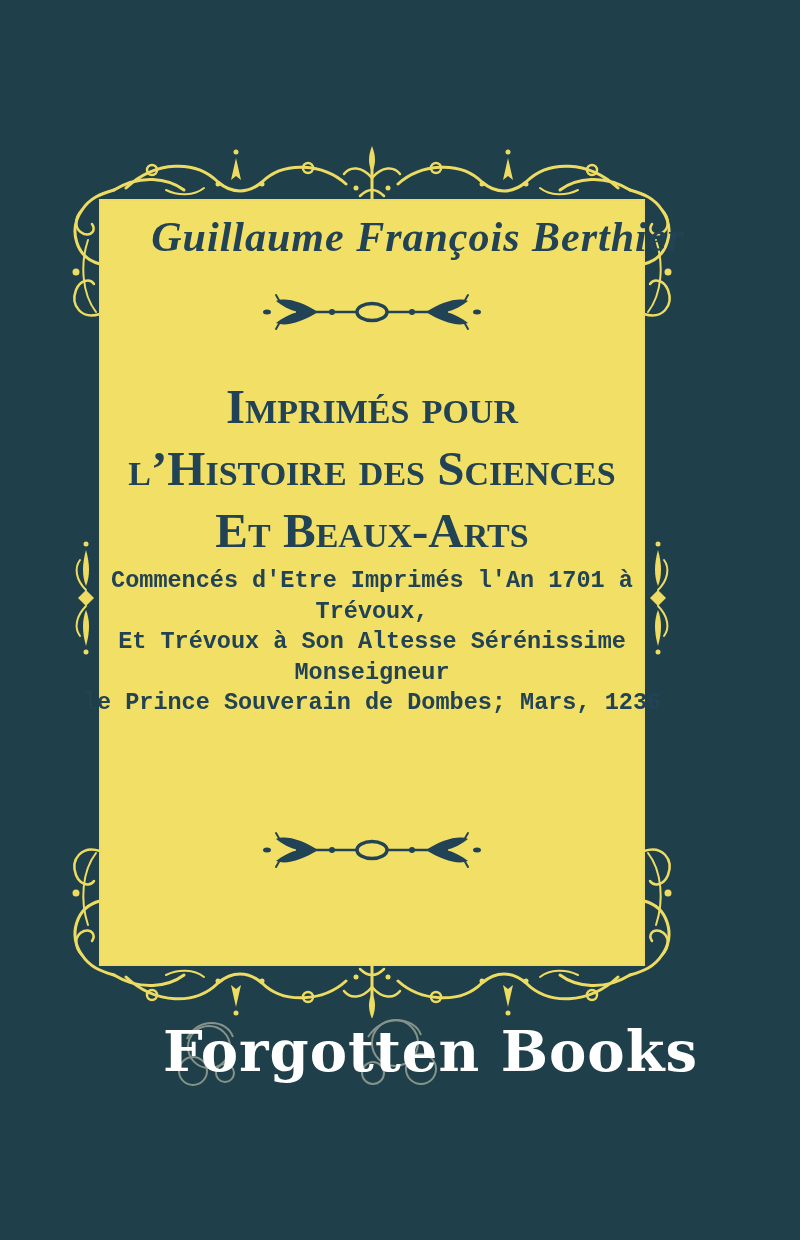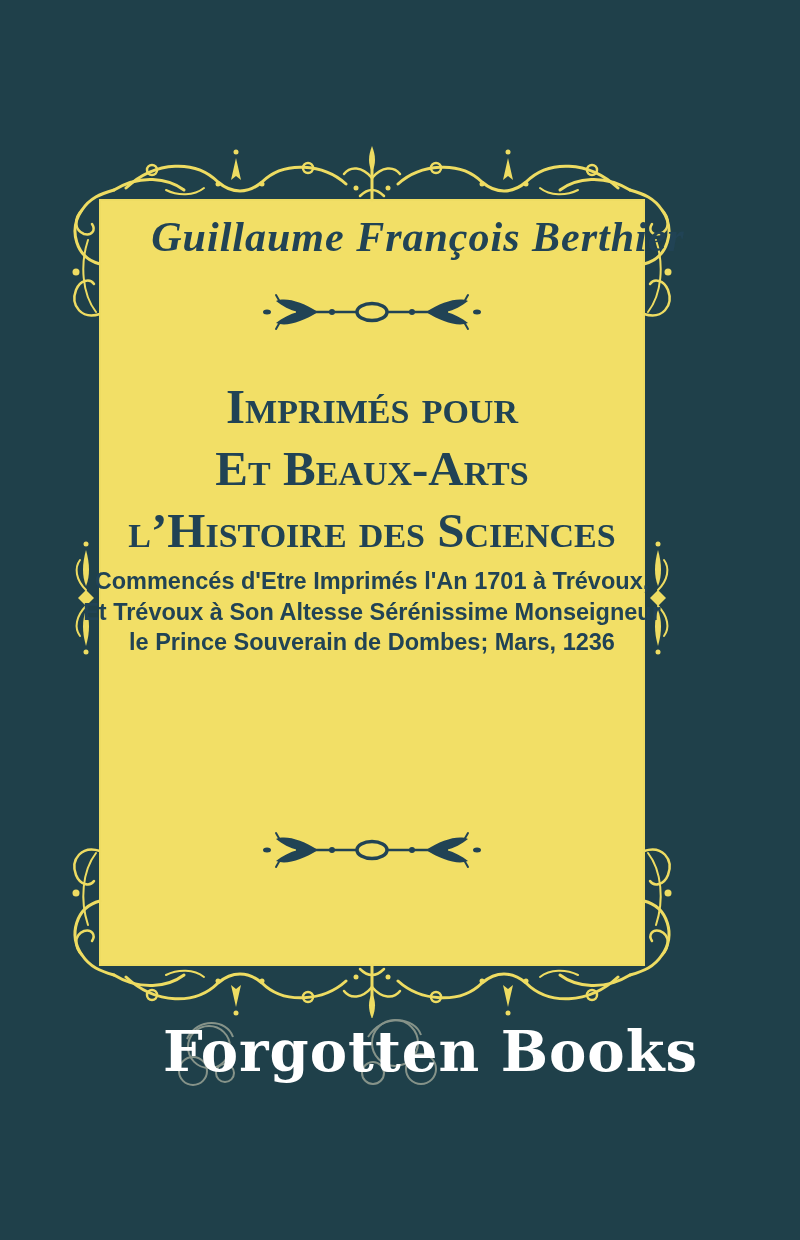--- a/index.html
+++ b/index.html
@@ -35,21 +35,21 @@
     text-align:center;
     font-family:"Liberation Serif", serif;
     font-variant:small-caps;
     font-weight:700;
     font-size:49px;line-height:62px;
     color:#214355;
   }
   .subtitle{
     position:absolute;left:82px;top:566px;width:580px;
     text-align:center;
-    font-family:Liberation Sans, sans-serif;
+    font-family:Liberation Mono, monospace;
     font-weight:700;
     font-size:23.5px;line-height:30.5px;
     color:#214355;
   }
   .logo{
     position:absolute;left:163px;top:1005px;width:420px;height:112px;
   }
   .logo .flourish{position:absolute;left:0;top:0;width:420px;height:112px;}
   .logo .logo-text{
     position:relative;z-index:2;
@@ -143,22 +143,22 @@
   <path d="M18,10 L14,3" stroke="#214355" stroke-width="2" stroke-linecap="round"></path>
   <path d="M18,30 L14,37" stroke="#214355" stroke-width="2" stroke-linecap="round"></path>
   <path d="M202,10 L206,3" stroke="#214355" stroke-width="2" stroke-linecap="round"></path>
   <path d="M202,30 L206,37" stroke="#214355" stroke-width="2" stroke-linecap="round"></path>
   <ellipse cx="5" cy="20" rx="4" ry="2.5" fill="#214355"></ellipse>
   <ellipse cx="215" cy="20" rx="4" ry="2.5" fill="#214355"></ellipse>
 </svg>
 
 <div class="title">
   <div>Imprimés pour</div>
+  <div>l’Histoire des Sciences</div>
   <div>Et Beaux-Arts</div>
-  <div>l’Histoire des Sciences</div>
 </div>
 
 <div class="subtitle">
   <div>Commencés d'Etre Imprimés l'An 1701 à Trévoux,</div>
   <div>Et Trévoux à Son Altesse Sérénissime Monseigneur</div>
   <div>le Prince Souverain de Dombes; Mars, 1236</div>
 </div>
 
 <svg class="divider two" viewBox="0 0 220 40" xmlns="http://www.w3.org/2000/svg">
   <line x1="34" y1="20" x2="186" y2="20" stroke="#214355" stroke-width="2.5"></line>

